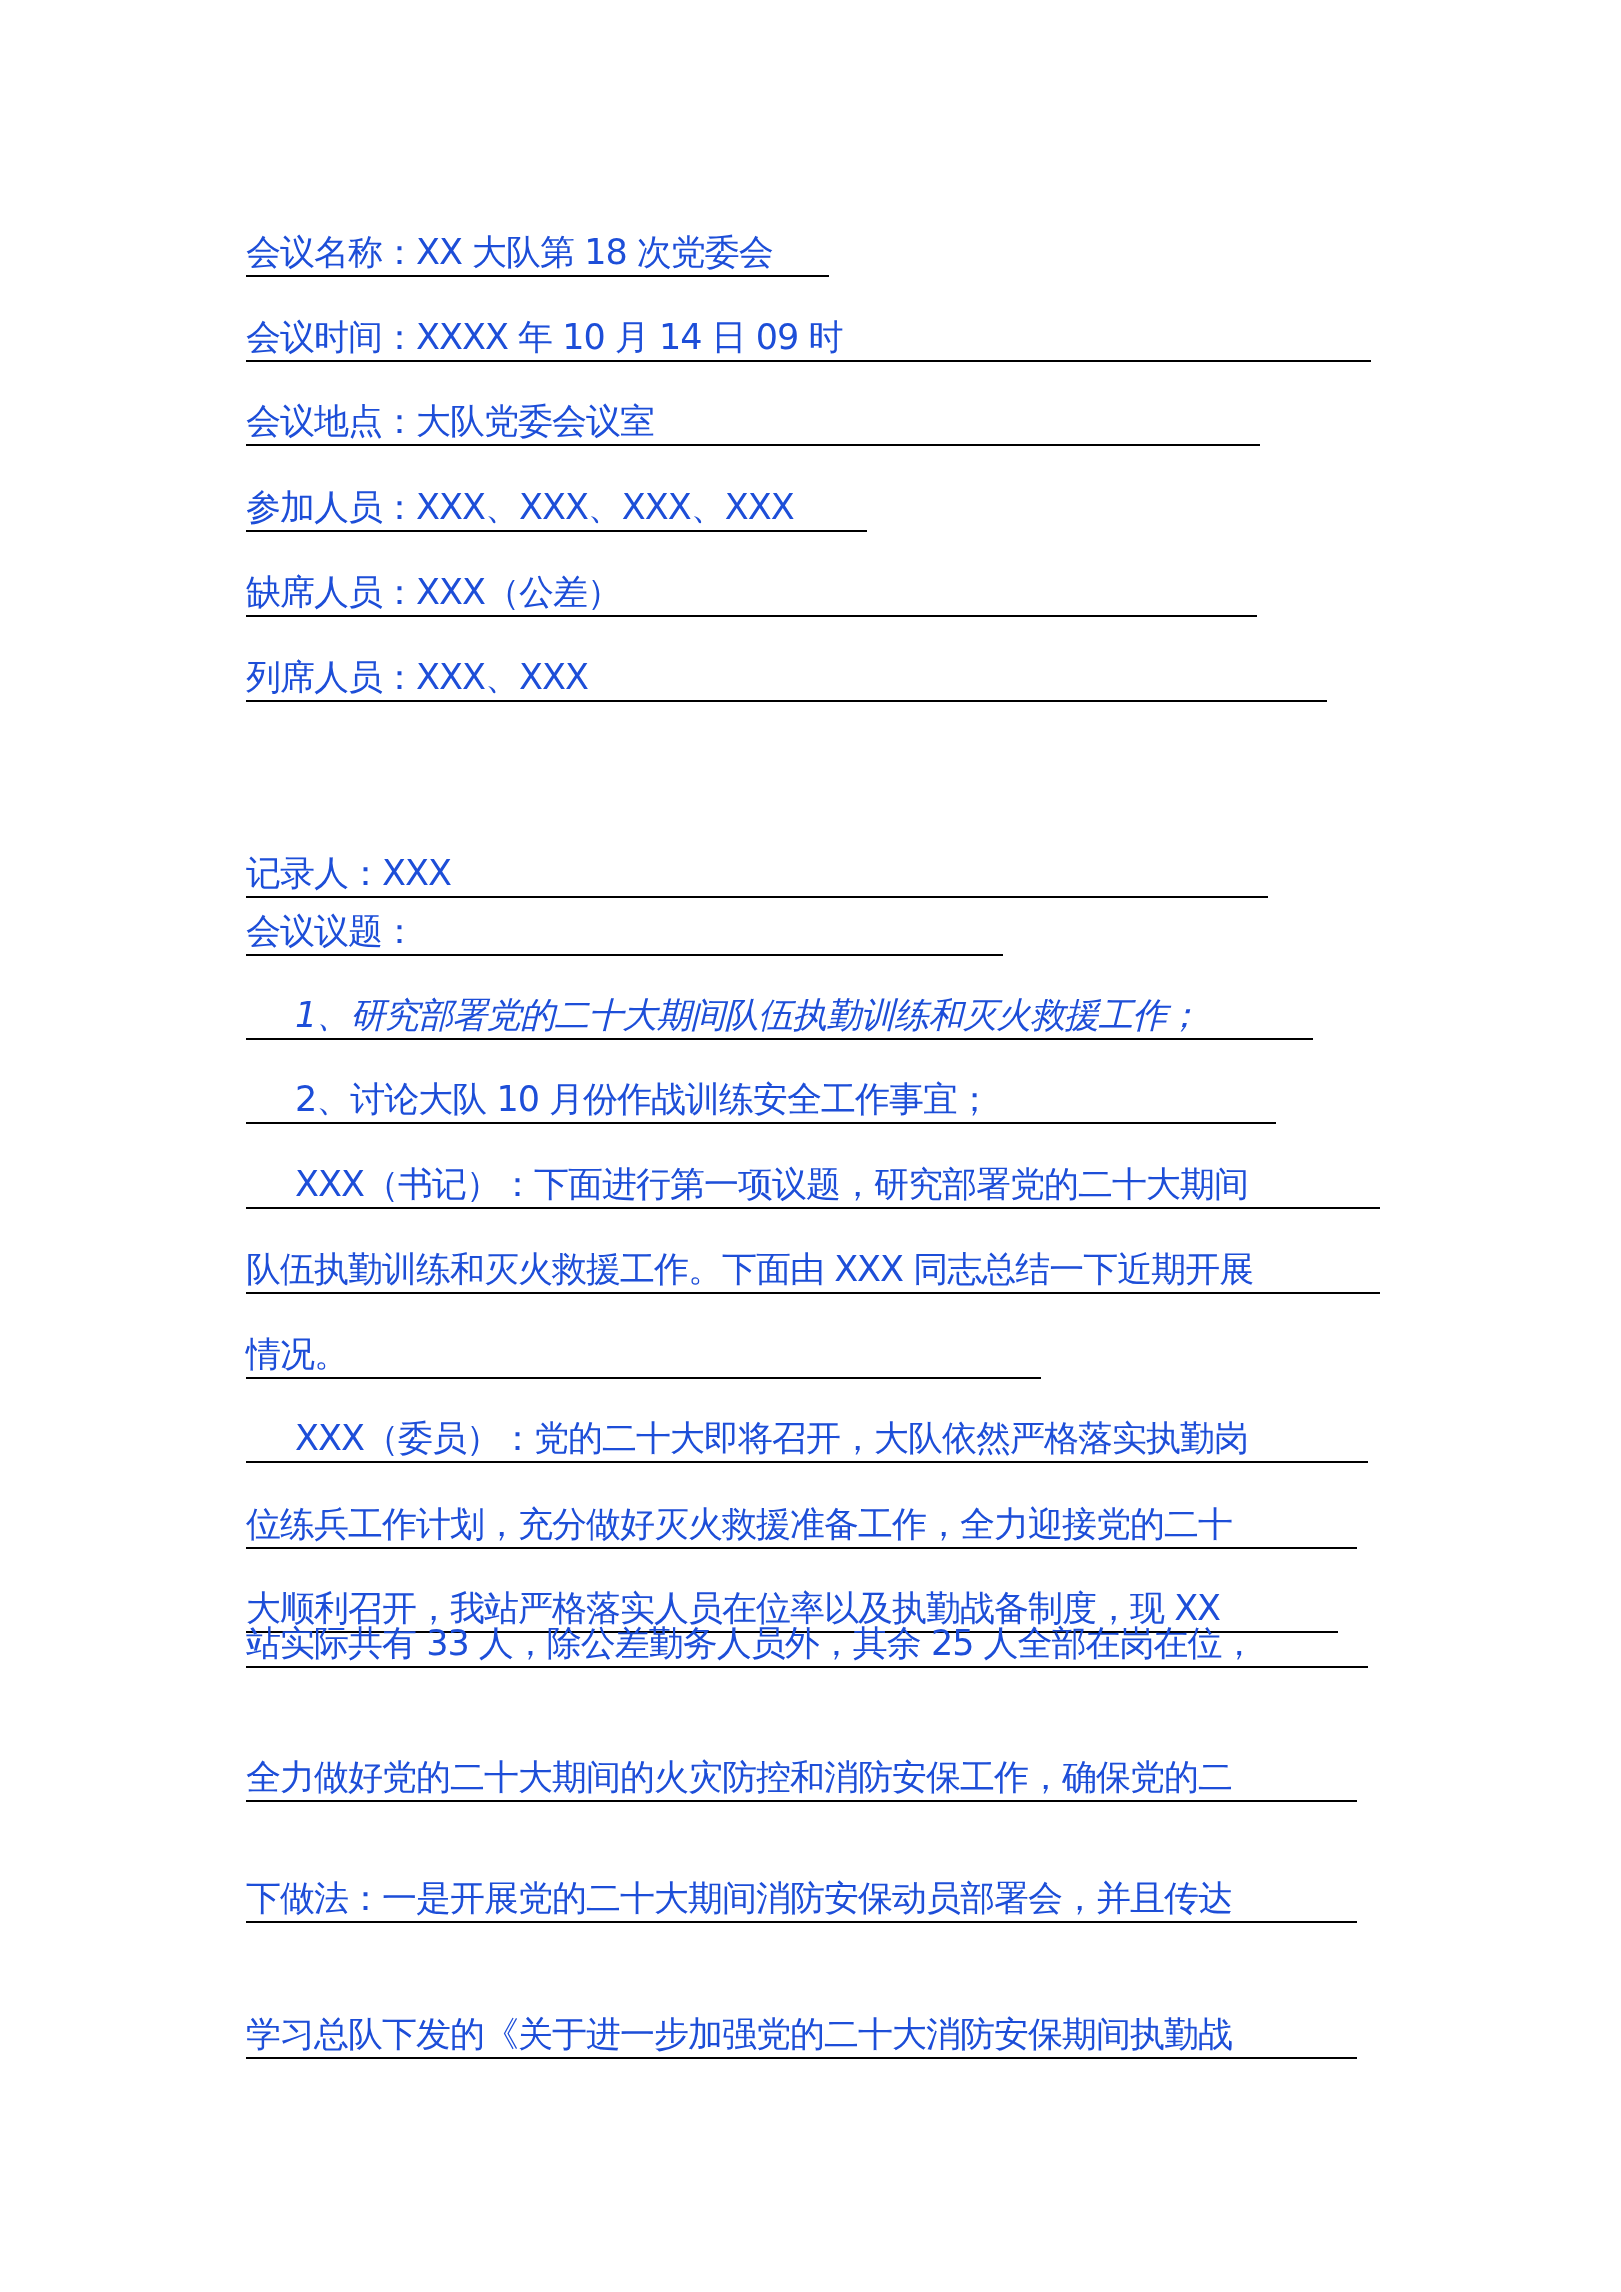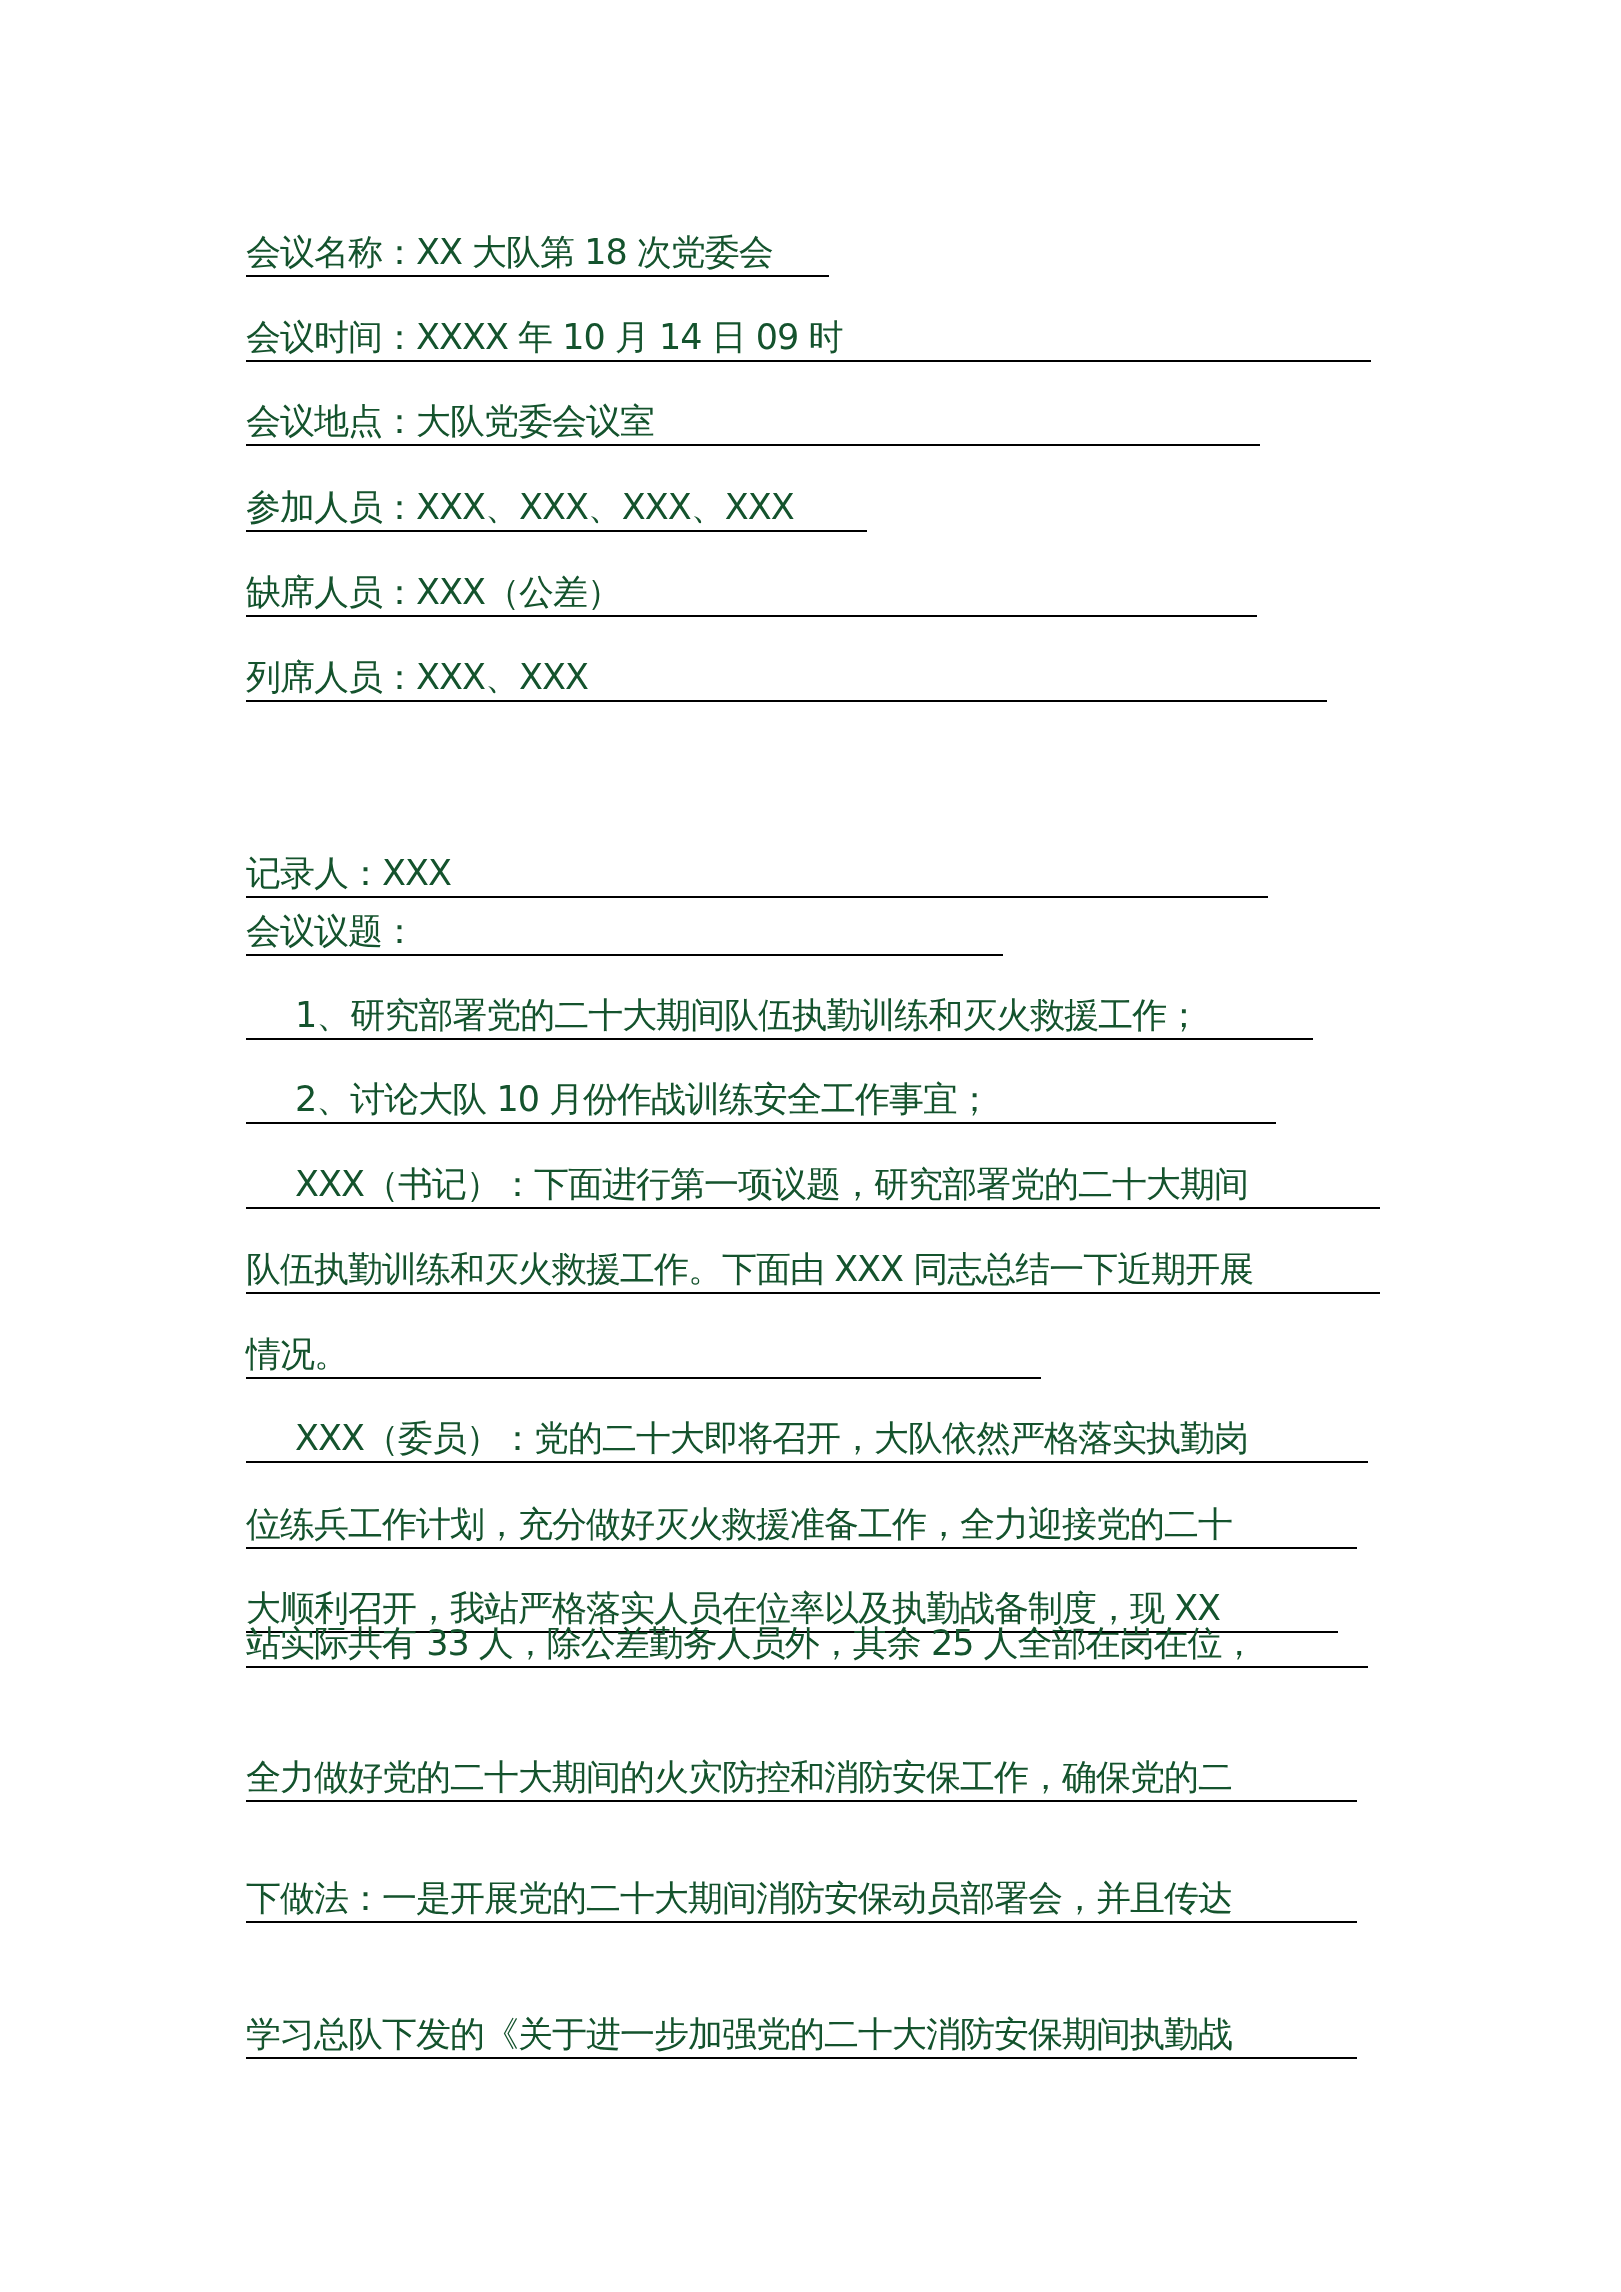--- a/index.html
+++ b/index.html
@@ -14,21 +14,21 @@
     white-space: nowrap;
     overflow: visible;
   }
   .line .txt {
     position: absolute;
     left: 0;
     bottom: 2px;
     font-family: "DejaVu Sans", sans-serif;
     font-size: 35px;
     line-height: 41px;
-    color: #14532d;
+    color: #1d4ed8;
     letter-spacing: -1px;
     white-space: nowrap;
   }
   .line.indent .txt { left: 49px; }
 </style>
 </head>
 <body>
 
 <div class="page">
   <div class="line" style="top:228px;width:583px;">
@@ -48,21 +48,21 @@
     </div>
   <div class="line" style="top:653px;width:1081px;">
       <span class="txt">列席人员：XXX、XXX</span>
     </div>
   <div class="line" style="top:821px;width:1022px;margin-top:28px;">
       <span class="txt">记录人：XXX</span>
     </div>
   <div class="line" style="top:907px;width:757px;">
       <span class="txt">会议议题：</span>
     </div>
-  <div class="line indent" style="top:991px;width:1067px;">
+  <div class="line indent" style="top:991px;width:1067px;font-style:italic;">
       <span class="txt">1、研究部署党的二十大期间队伍执勤训练和灭火救援工作；</span>
     </div>
   <div class="line indent" style="top:1075px;width:1030px;">
       <span class="txt">2、讨论大队 10 月份作战训练安全工作事宜；</span>
     </div>
   <div class="line indent" style="top:1160px;width:1134px;">
       <span class="txt">XXX（书记）：下面进行第一项议题，研究部署党的二十大期间</span>
     </div>
   <div class="line" style="top:1245px;width:1134px;">
       <span class="txt">队伍执勤训练和灭火救援工作。下面由 XXX 同志总结一下近期开展</span>

